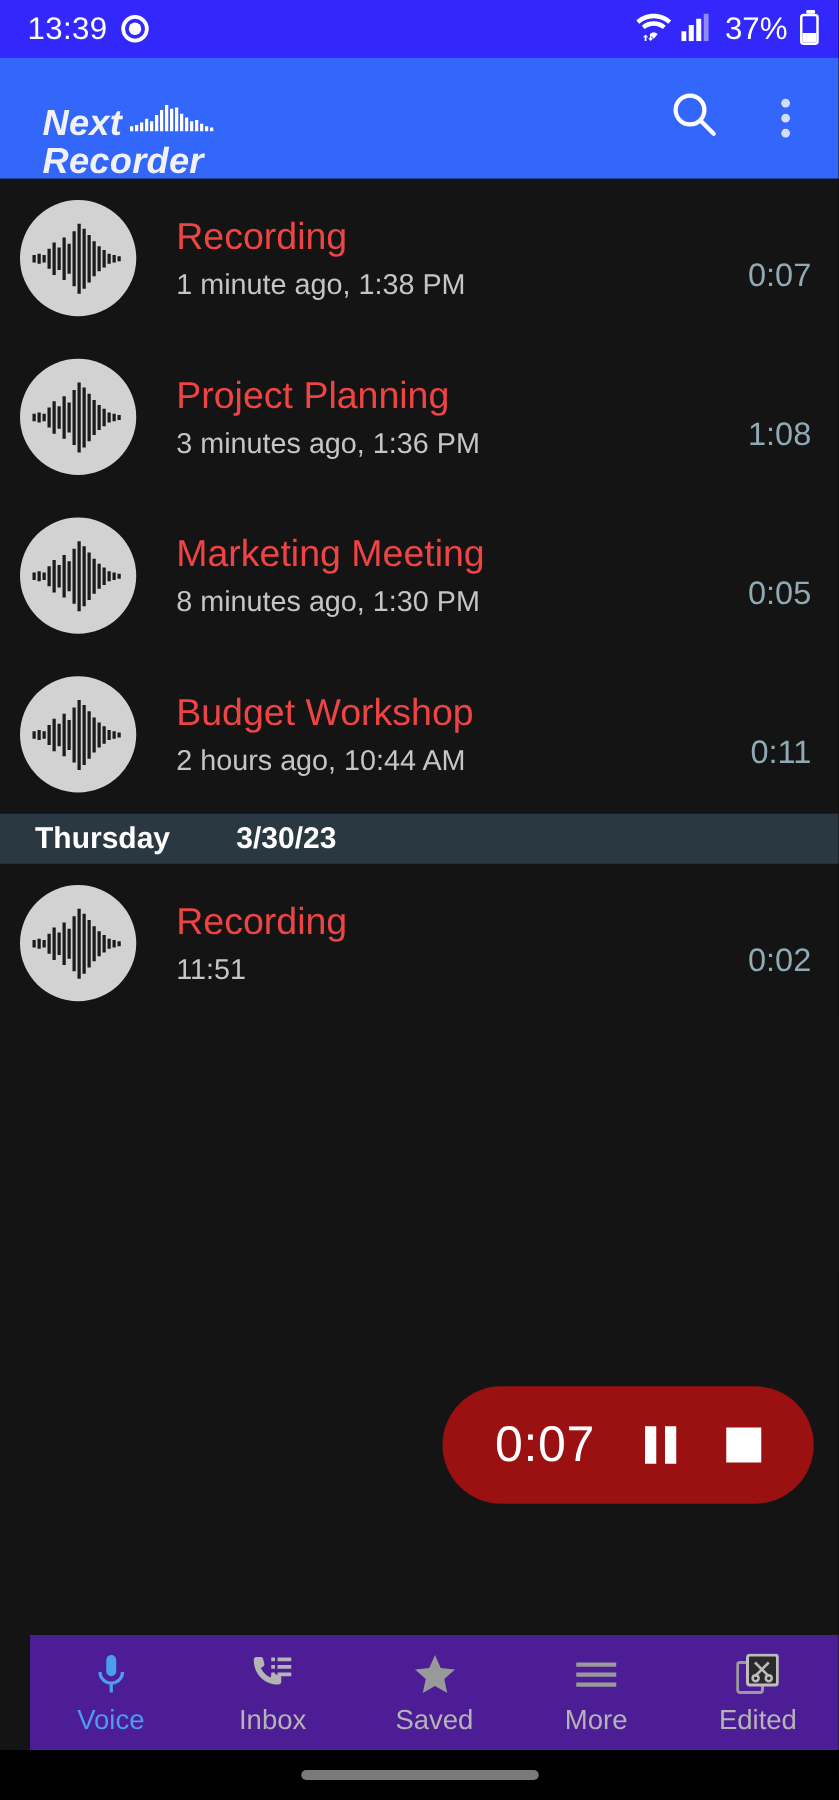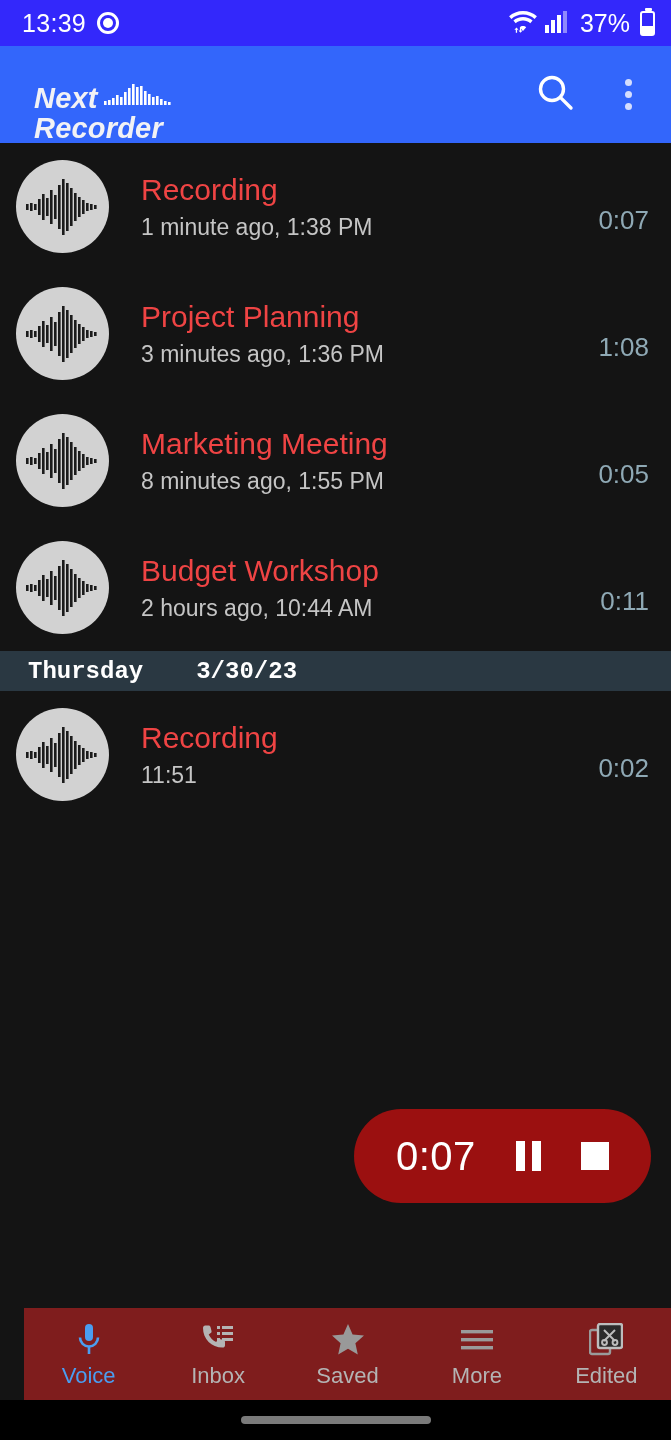--- a/index.html
+++ b/index.html
@@ -101,21 +101,21 @@
   }
   .rec-dur {
     color:#8fa9b5; font-size:26px; font-weight:400;
     margin-left:14px; white-space:nowrap; align-self:center;
     padding-top:28px;
   }
   .date-sep {
     background:#2a3842; height:40px;
     display:flex; align-items:center;
     padding:0 22px 0 28px;
-    color:#ffffff; font-size:24px; font-weight:bold;font-family:Liberation Mono, monospace;
+    color:#ffffff; font-size:24px; font-weight:bold;
   }
   .date-sep .d-date { margin-left:53px; font-weight:bold; }
 
   
   .rec-pill-wrap {
     position:absolute; right:20px; bottom:237px;
   }
   .rec-pill {
     background:#9b1010;
     border-radius:50px;
@@ -126,21 +126,21 @@
   .rec-pill-time {
     color:#ffffff; font-size:40px; font-weight:400; letter-spacing:.5px;
   }
   .pp-pause { display:flex; gap:7px; }
   .pp-pause i { width:9px; height:30px; background:#ffffff; display:block; }
   .pp-stop { width:28px; height:28px; background:#ffffff; }
 
   
   .bottomnav {
     flex:0 0 92px; height:92px;
-    background:#7f1d1d;
+    background:#4c1d95;
     display:flex; align-items:center;margin-left:24px;
   }
   .nav-item {
     flex:1; display:flex; flex-direction:column;
     align-items:center; justify-content:center; gap:7px;
   }
   .nav-label { font-size:22px; color:#b4b4b4; line-height:1; }
   .nav-item.active .nav-label { color:#4a9df0; }
   .nav-ico { height:36px; display:flex; align-items:center; justify-content:center; }
 
@@ -320,21 +320,21 @@
               <rect x="53" y="21" width="2.6" height="20"></rect>
             <rect x="57" y="24" width="2.6" height="14"></rect>
               <rect x="61" y="27" width="2.6" height="8"></rect>
             <rect x="65" y="28" width="2.6" height="6"></rect>
               <rect x="69" y="29" width="2.6" height="4"></rect>
           </g>
         </svg>
       </div>
       <div class="rec-body">
         <div class="rec-title">Marketing Meeting</div>
-        <div class="rec-sub">8 minutes ago, 1:55 PM</div>
+        <div class="rec-sub">8 minutes ago, 1:30 PM</div>
       </div>
       <div class="rec-dur">0:05</div>
     </div>
 
     <div class="rec-item">
       <div class="avatar">
         <svg width="76" height="62" viewBox="0 0 76 62">
           <g fill="#1b1b1b">
             <rect x="1" y="28" width="2.6" height="6"></rect>
               <rect x="5" y="27" width="2.6" height="8"></rect>

